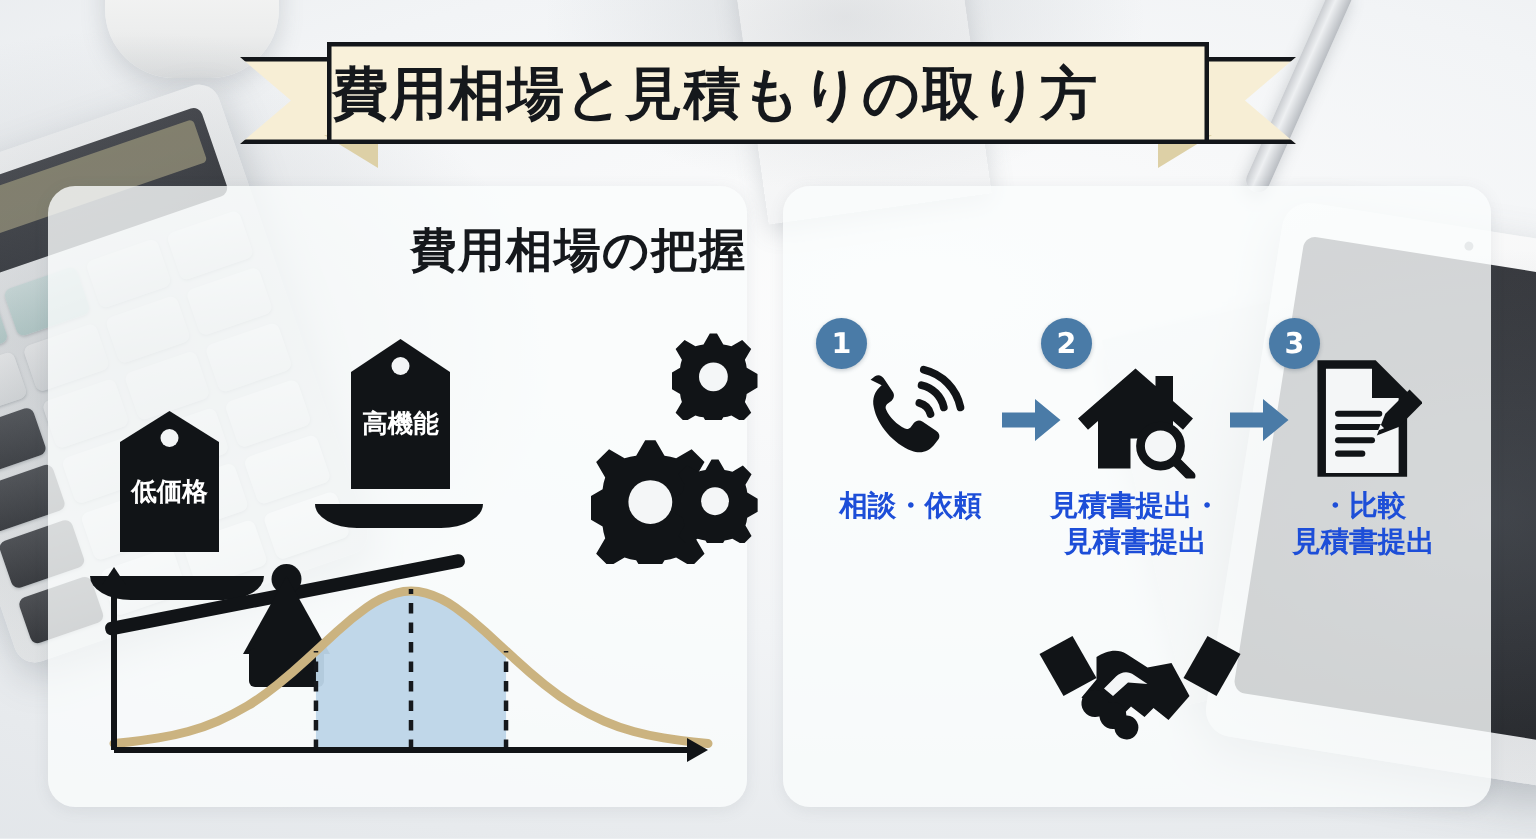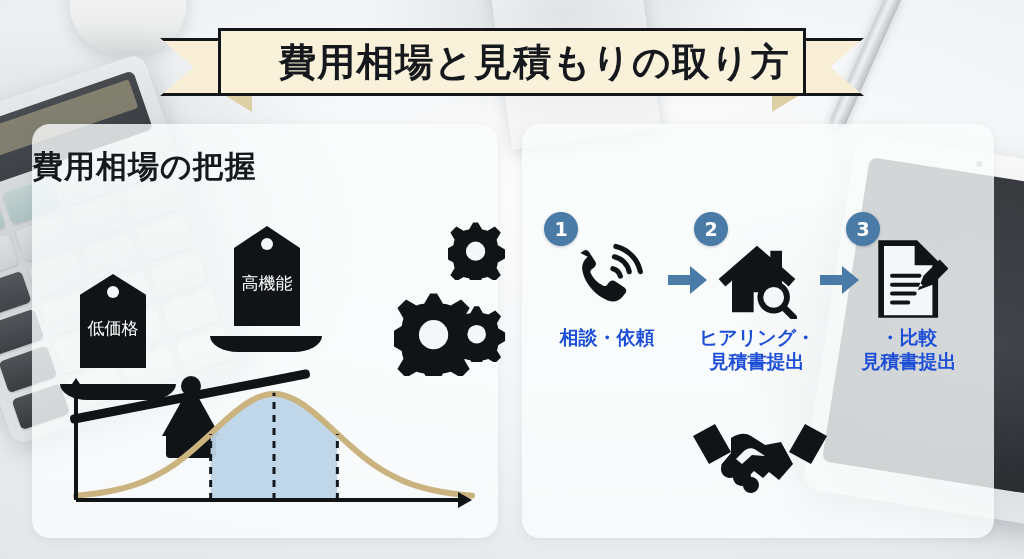--- a/index.html
+++ b/index.html
@@ -65,38 +65,38 @@
   .ribbon{position:absolute;left:160px;top:28px;width:704px;height:72px;}
   .tail{position:absolute;top:10px;width:100px;height:58px;background:#f7eed5;
         border:3px solid #13161a;box-sizing:border-box;}
   .tail.left{left:0;clip-path:polygon(0 0,100% 0,100% 100%,0 100%,34% 50%);}
   .tail.right{right:0;clip-path:polygon(0 0,100% 0,66% 50%,100% 100%,0 100%);}
   .fold{position:absolute;width:36px;height:22px;background:#ddd0a6;z-index:2;}
   .fold.left{left:56px;top:62px;clip-path:polygon(0 0,100% 0,100% 100%);}
   .fold.right{right:56px;top:62px;clip-path:polygon(0 0,100% 0,0 100%);}
   .ribbon-body{position:absolute;left:58px;right:58px;top:0;height:68px;
         background:#f9f1da;border:3px solid #13161a;box-sizing:border-box;z-index:3;
-        display:flex;align-items:center;justify-content:center;padding-left:44px;}
+        display:flex;align-items:center;justify-content:flex-start;}
   .ribbon-body .txt{font-size:38px;font-weight:700;color:#15181c;letter-spacing:1px;
         white-space:nowrap;}
 
   
   .panel{position:absolute;top:124px;height:414px;background:rgba(250,252,253,.80);
          border-radius:18px;box-shadow:0 2px 10px rgba(90,100,110,.10);}
   .panel.left{left:32px;width:466px;}
   .panel.right{left:522px;width:472px;}
-  .panel-title{position:absolute;left:0;right:0;top:22px;text-align:left;
+  .panel-title{position:absolute;left:0;right:0;top:22px;text-align:right;
          font-size:31px;font-weight:700;color:#15181c;letter-spacing:1px;}
 
   
   .scale{position:absolute;left:30px;top:92px;width:270px;height:250px;}
   .tag{position:absolute;width:66px;background:#111417;
        clip-path:polygon(50% 0,100% 22%,100% 100%,0 100%,0 22%);
        display:flex;align-items:center;justify-content:center;text-align:center;
-       color:#fff;font-weight:400;line-height:1.12;padding-top:16px;box-sizing:border-box;}
+       color:#fff;font-weight:700;line-height:1.12;padding-top:16px;box-sizing:border-box;}
   .tag .hole{position:absolute;top:12px;left:50%;margin-left:-6px;width:12px;height:12px;
        border-radius:50%;background:#f3f5f6;}
   .tag.t1{left:18px;top:58px;height:94px;font-size:17px;}
   .tag.t2{left:94px;top:34px;height:104px;background:#d4b482;color:#16181b;font-size:17px;}
   .tag.t2 .hole{background:#fbfbfb;}
   .tag.t3{left:172px;top:10px;height:100px;font-size:17px;}
   .beam{position:absolute;left:6px;top:176px;width:244px;height:9px;background:#111417;
        border-radius:4px;transform:rotate(-11deg);transform-origin:50% 50%;}
   .pan{position:absolute;height:16px;background:#111417;}
   .pan-left{left:-2px;top:168px;width:116px;border-radius:0 0 58px 58px/0 0 34px 34px;}
@@ -277,21 +277,21 @@
       <div class="step s2">
         <div class="num">2</div>
         <div class="step-icon">
           <svg width="84" height="80" viewBox="0 0 100 96">
             <path fill="#111417" d="M50 8L4 48l8 9 8-7v38h26V64h14v12h6a24 24 0 0 1 14-22V50l8 7 8-9-16-14V14H66v8L50 8z"></path>
             <circle cx="70" cy="70" r="16" fill="#f4f6f7" stroke="#111417" stroke-width="7"></circle>
             <path stroke="#111417" stroke-width="8" stroke-linecap="round" d="M82 82l12 12"></path>
           </svg>
         </div>
         <div class="step-label">
-          <div>ヒアリング・</div>
+          <div>見積書提出・</div>
           <div>見積書提出</div>
         </div>
       </div>
 
       <div class="arrow a2">
         <svg width="40" height="32" viewBox="0 0 40 32">
           <path fill="#4a7ba7" d="M0 11h22V2l17 14-17 14v-9H0z"></path>
         </svg>
       </div>
 

